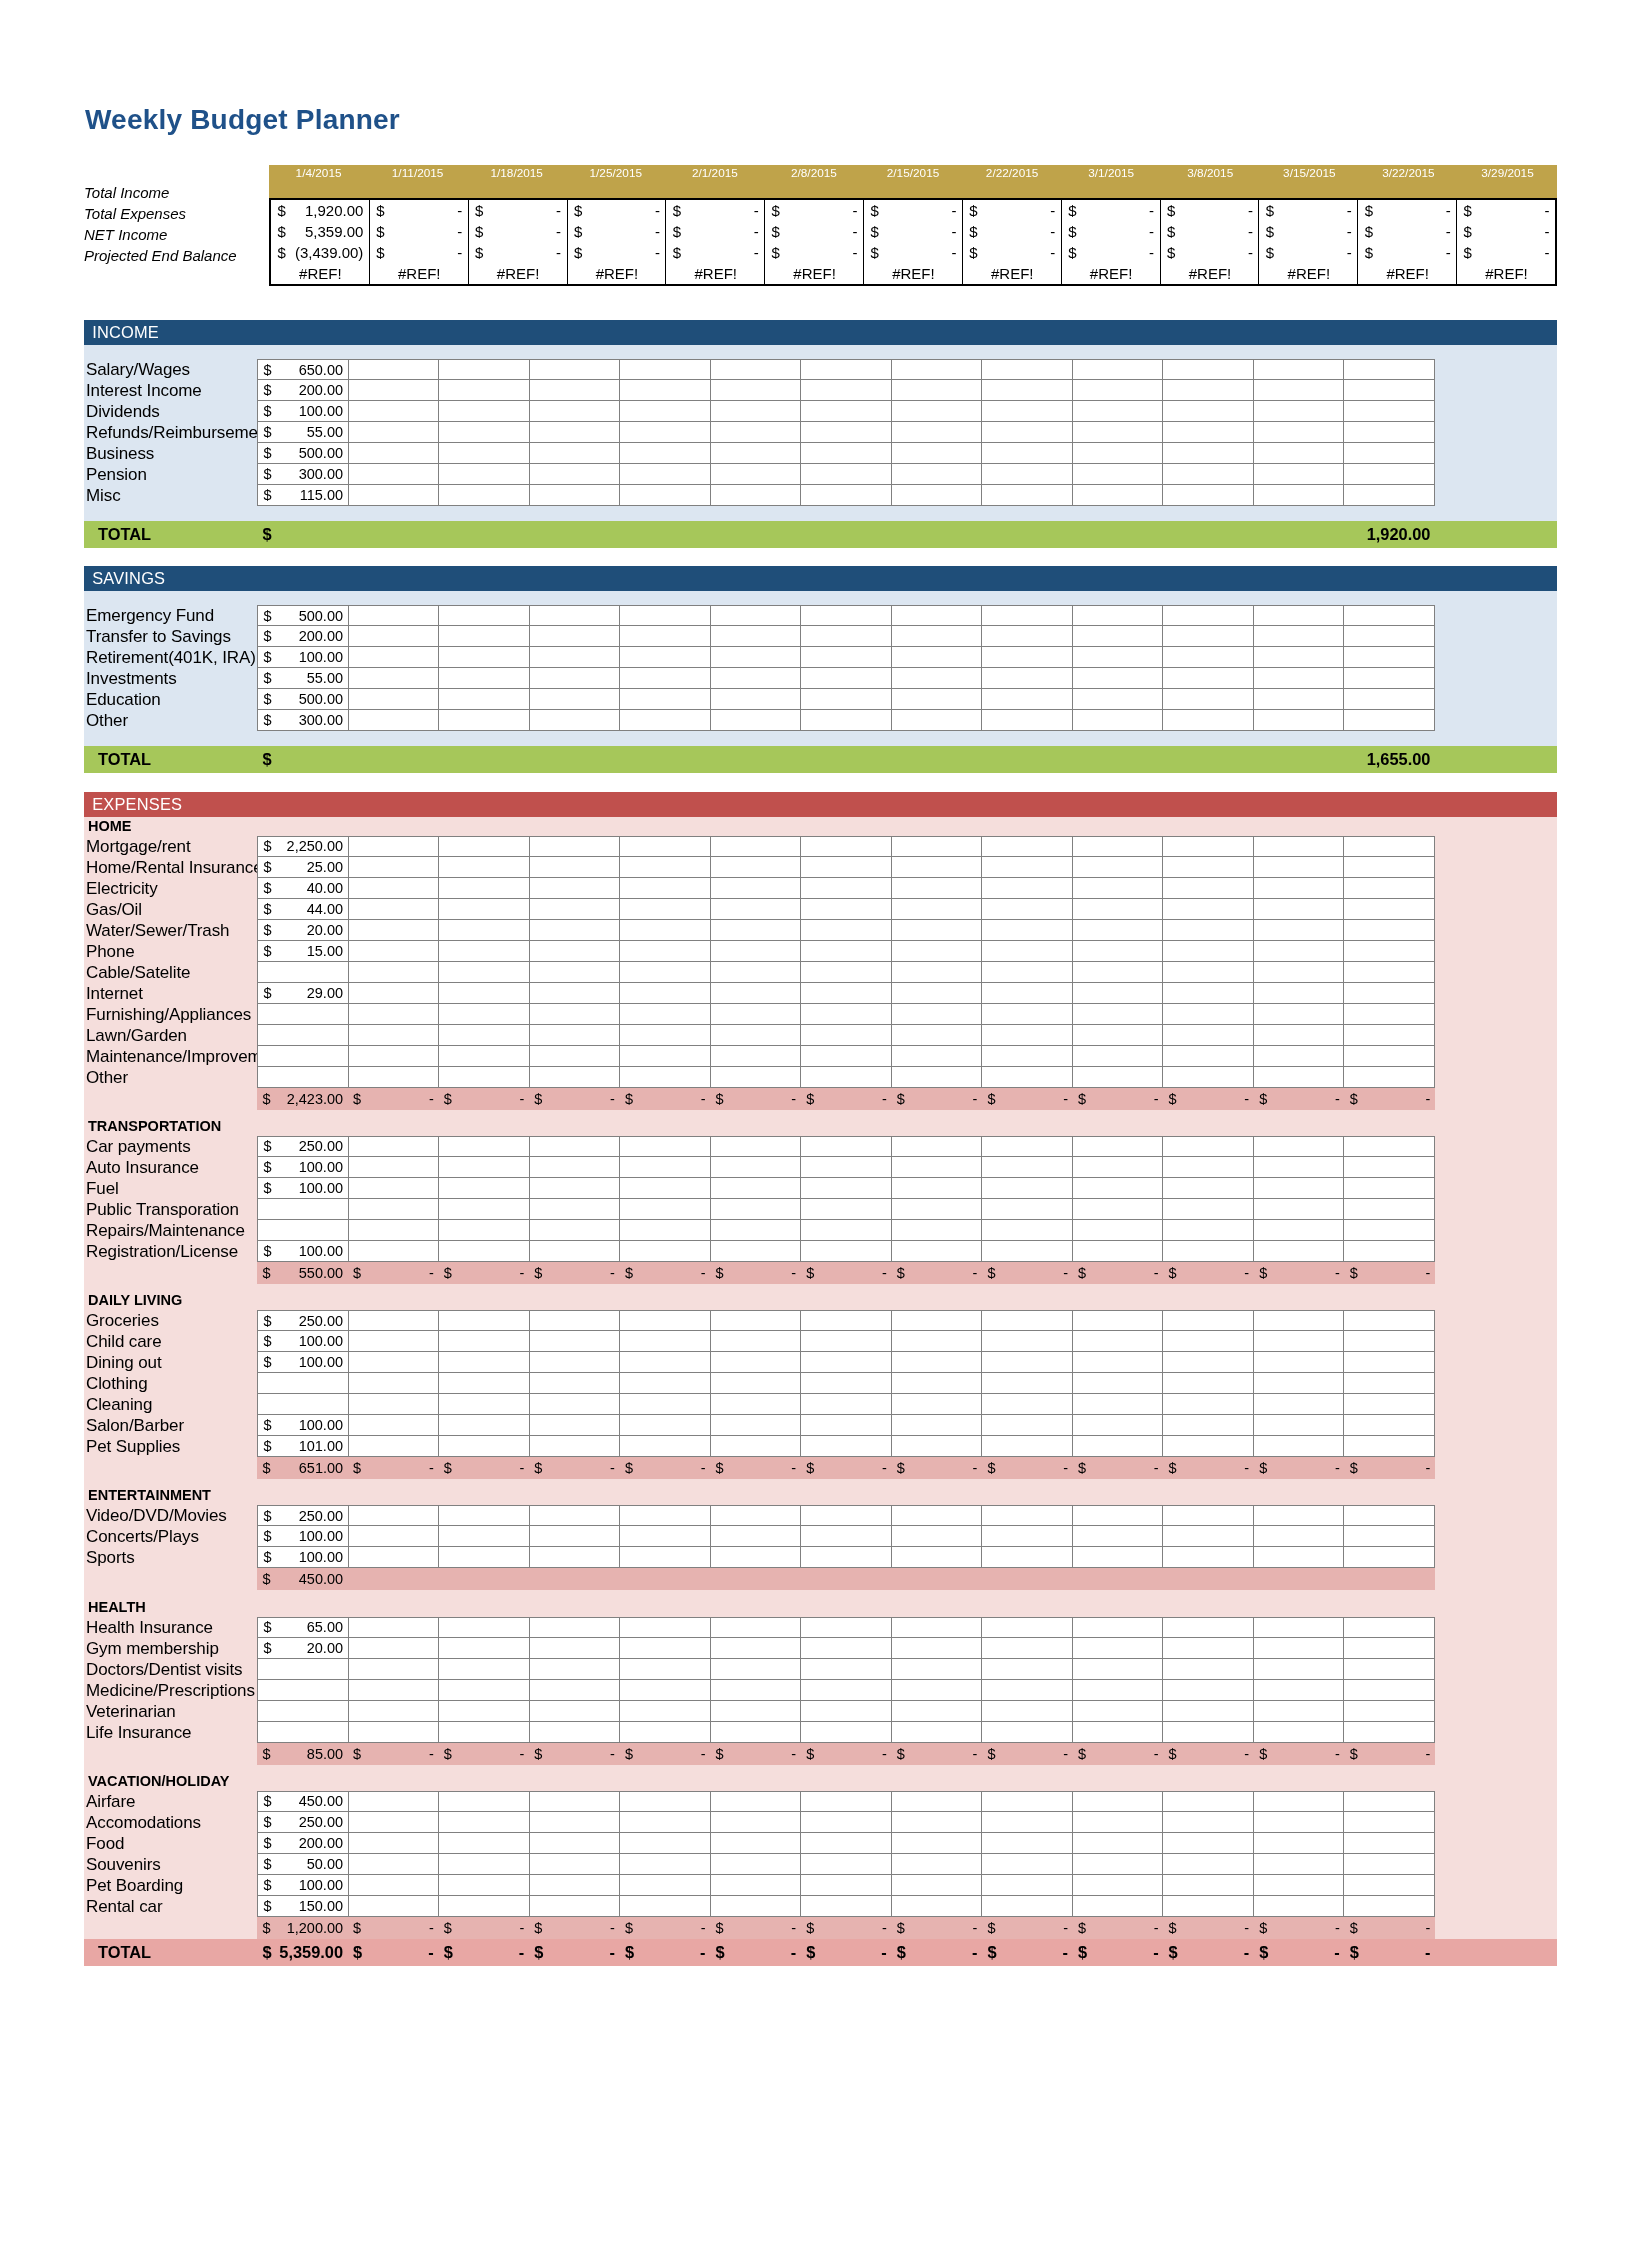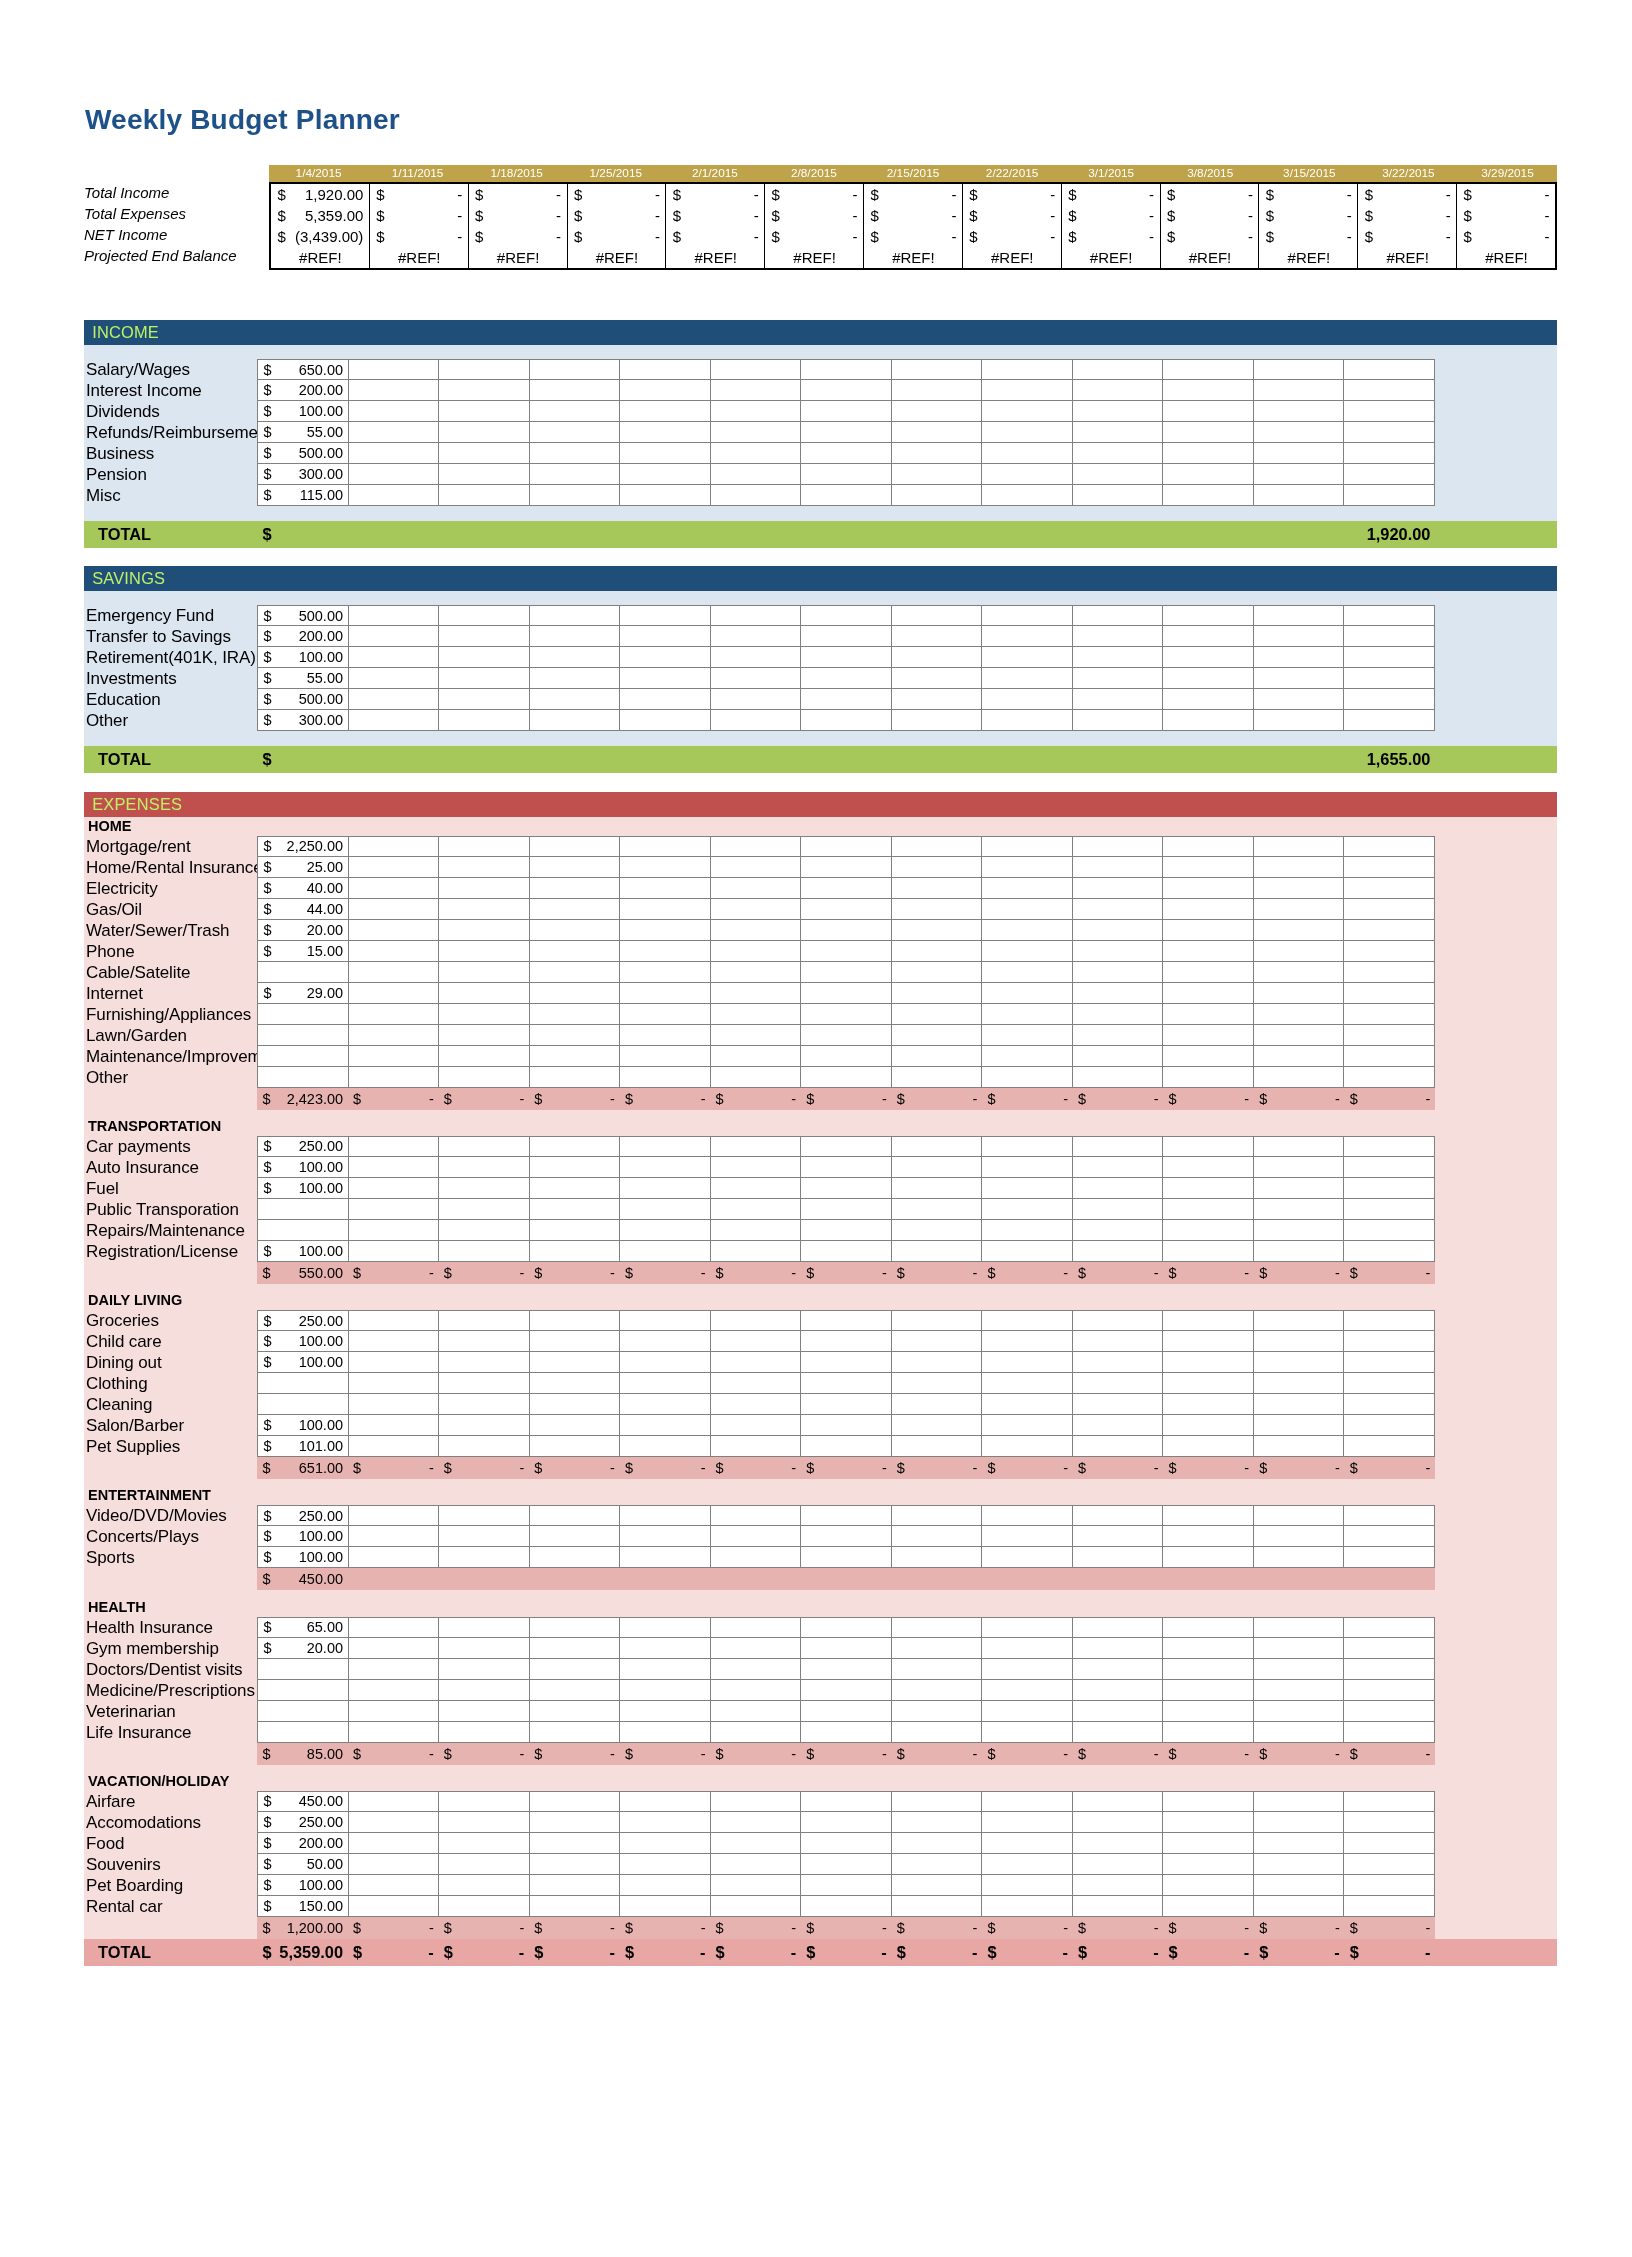--- a/index.html
+++ b/index.html
@@ -23,21 +23,21 @@
   
   .summary { position:absolute; left:84px; top:165px; width:1473px; }
   .sum-grid { display:flex; }
   .sum-labels { width:185px; flex:0 0 185px; }
   .sum-labels .hdrspacer { height:17.3px; }
   .sum-labels .lbl {
     height:21px; line-height:21px; font-size:15px; white-space:nowrap;font-style:italic;
   }
   .sum-right { flex:1 1 auto; }
   .sum-datehdr {
-    display:flex; background:#BFA котор; height:17px;
+    display:flex; background:#BFA котор; height:33px;
   }
   .sum-datehdr { background:#BFA34A; }
   .sum-datehdr .dcell {
     flex:1 1 0; text-align:center; color:#ffffff; font-size:11.8px;
     line-height:17.3px; white-space:nowrap; overflow:hidden;
   }
   .sum-body { border:2px solid #000; background:#fff; }
   .sum-row { display:flex; height:21px; }
   .sum-cell {
     flex:1 1 0; display:flex; align-items:center; font-size:15px;
@@ -45,21 +45,21 @@
   }
   .sum-cell:first-child { border-left:none; }
   .sum-cell .cur { flex:0 0 auto; }
   .sum-cell .amt { flex:1 1 auto; text-align:right; }
   .sum-cell.ref { justify-content:center; }
   .sum-cell.ref .amt { text-align:center; }
 
   
   .section { position:absolute; left:84px; width:1473px; }
   .sec-head {
-    height:24.5px; line-height:24.5px; color:#bef264; font-size:16.4px;
+    height:24.5px; line-height:24.5px; color:#ffffff; font-size:16.4px;
     padding-left:8.2px; letter-spacing:0.2px;
   }
   .sec-head.blue { background:#1F4E79; }
   .sec-head.red  { background:#C0504D; }
   .sec-body { position:relative; }
   .sec-body.blue { background:#DCE6F1; }
   .sec-body.red  { background:#F5DEDC; }
 
   .row {
     display:flex; height:21px; align-items:stretch;

